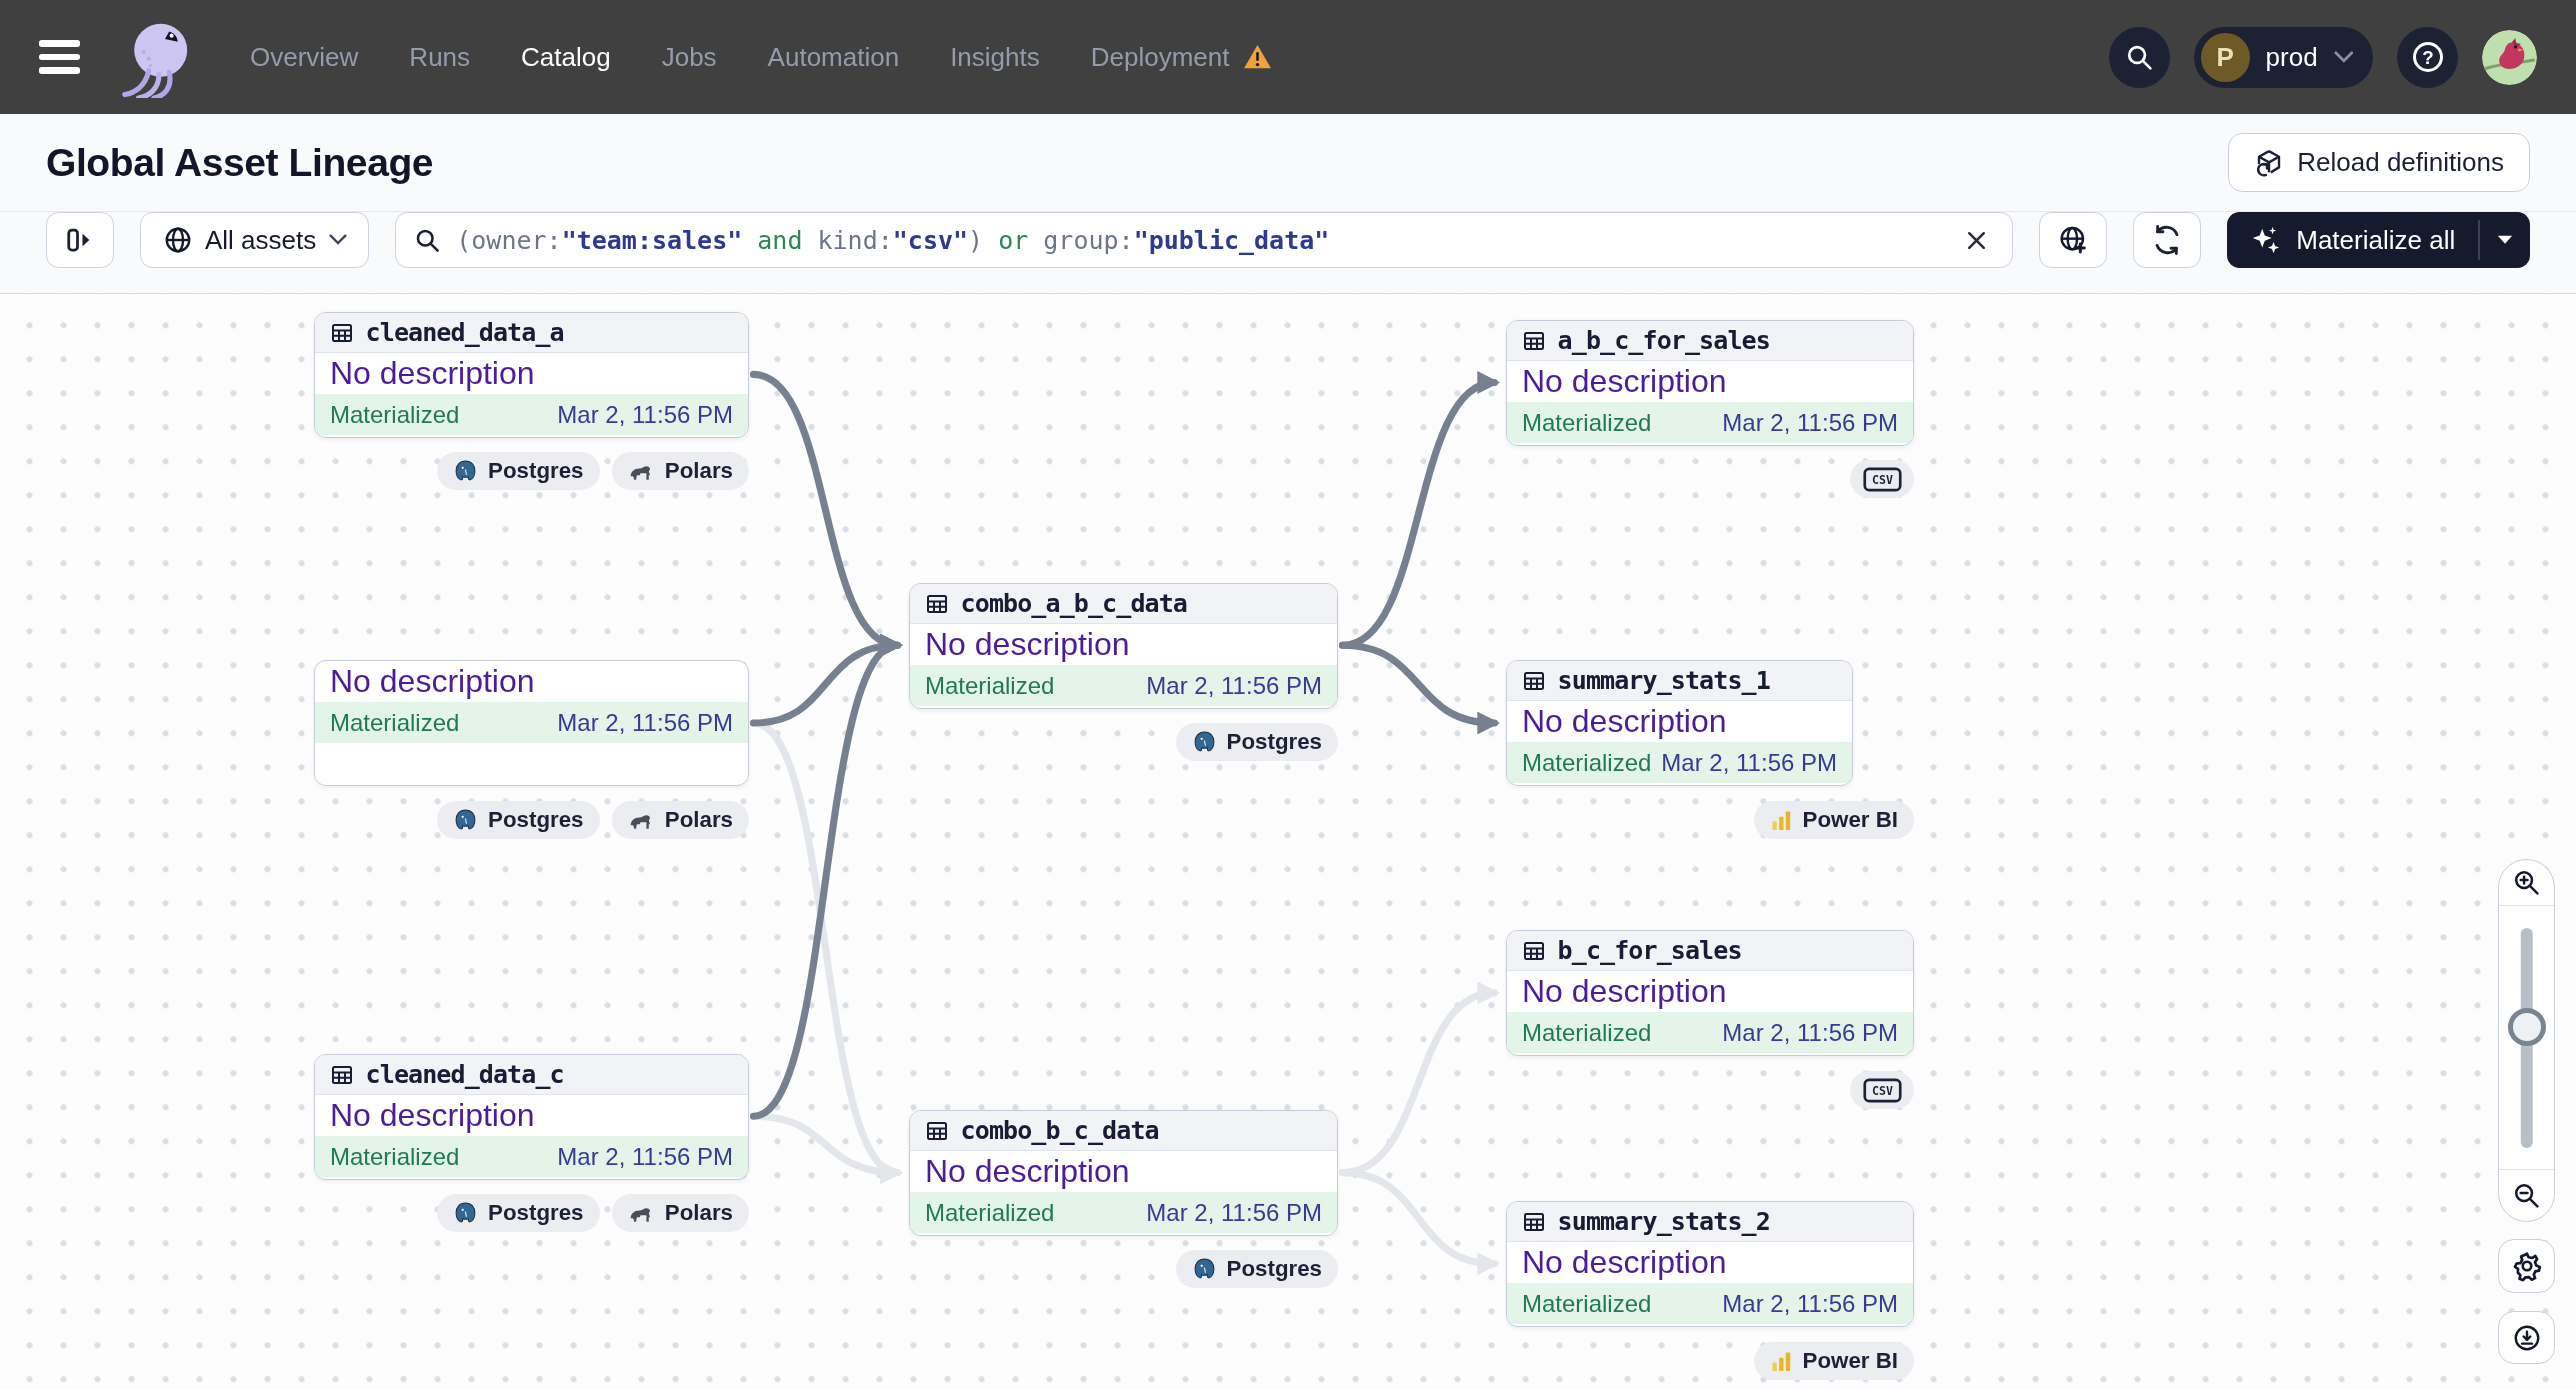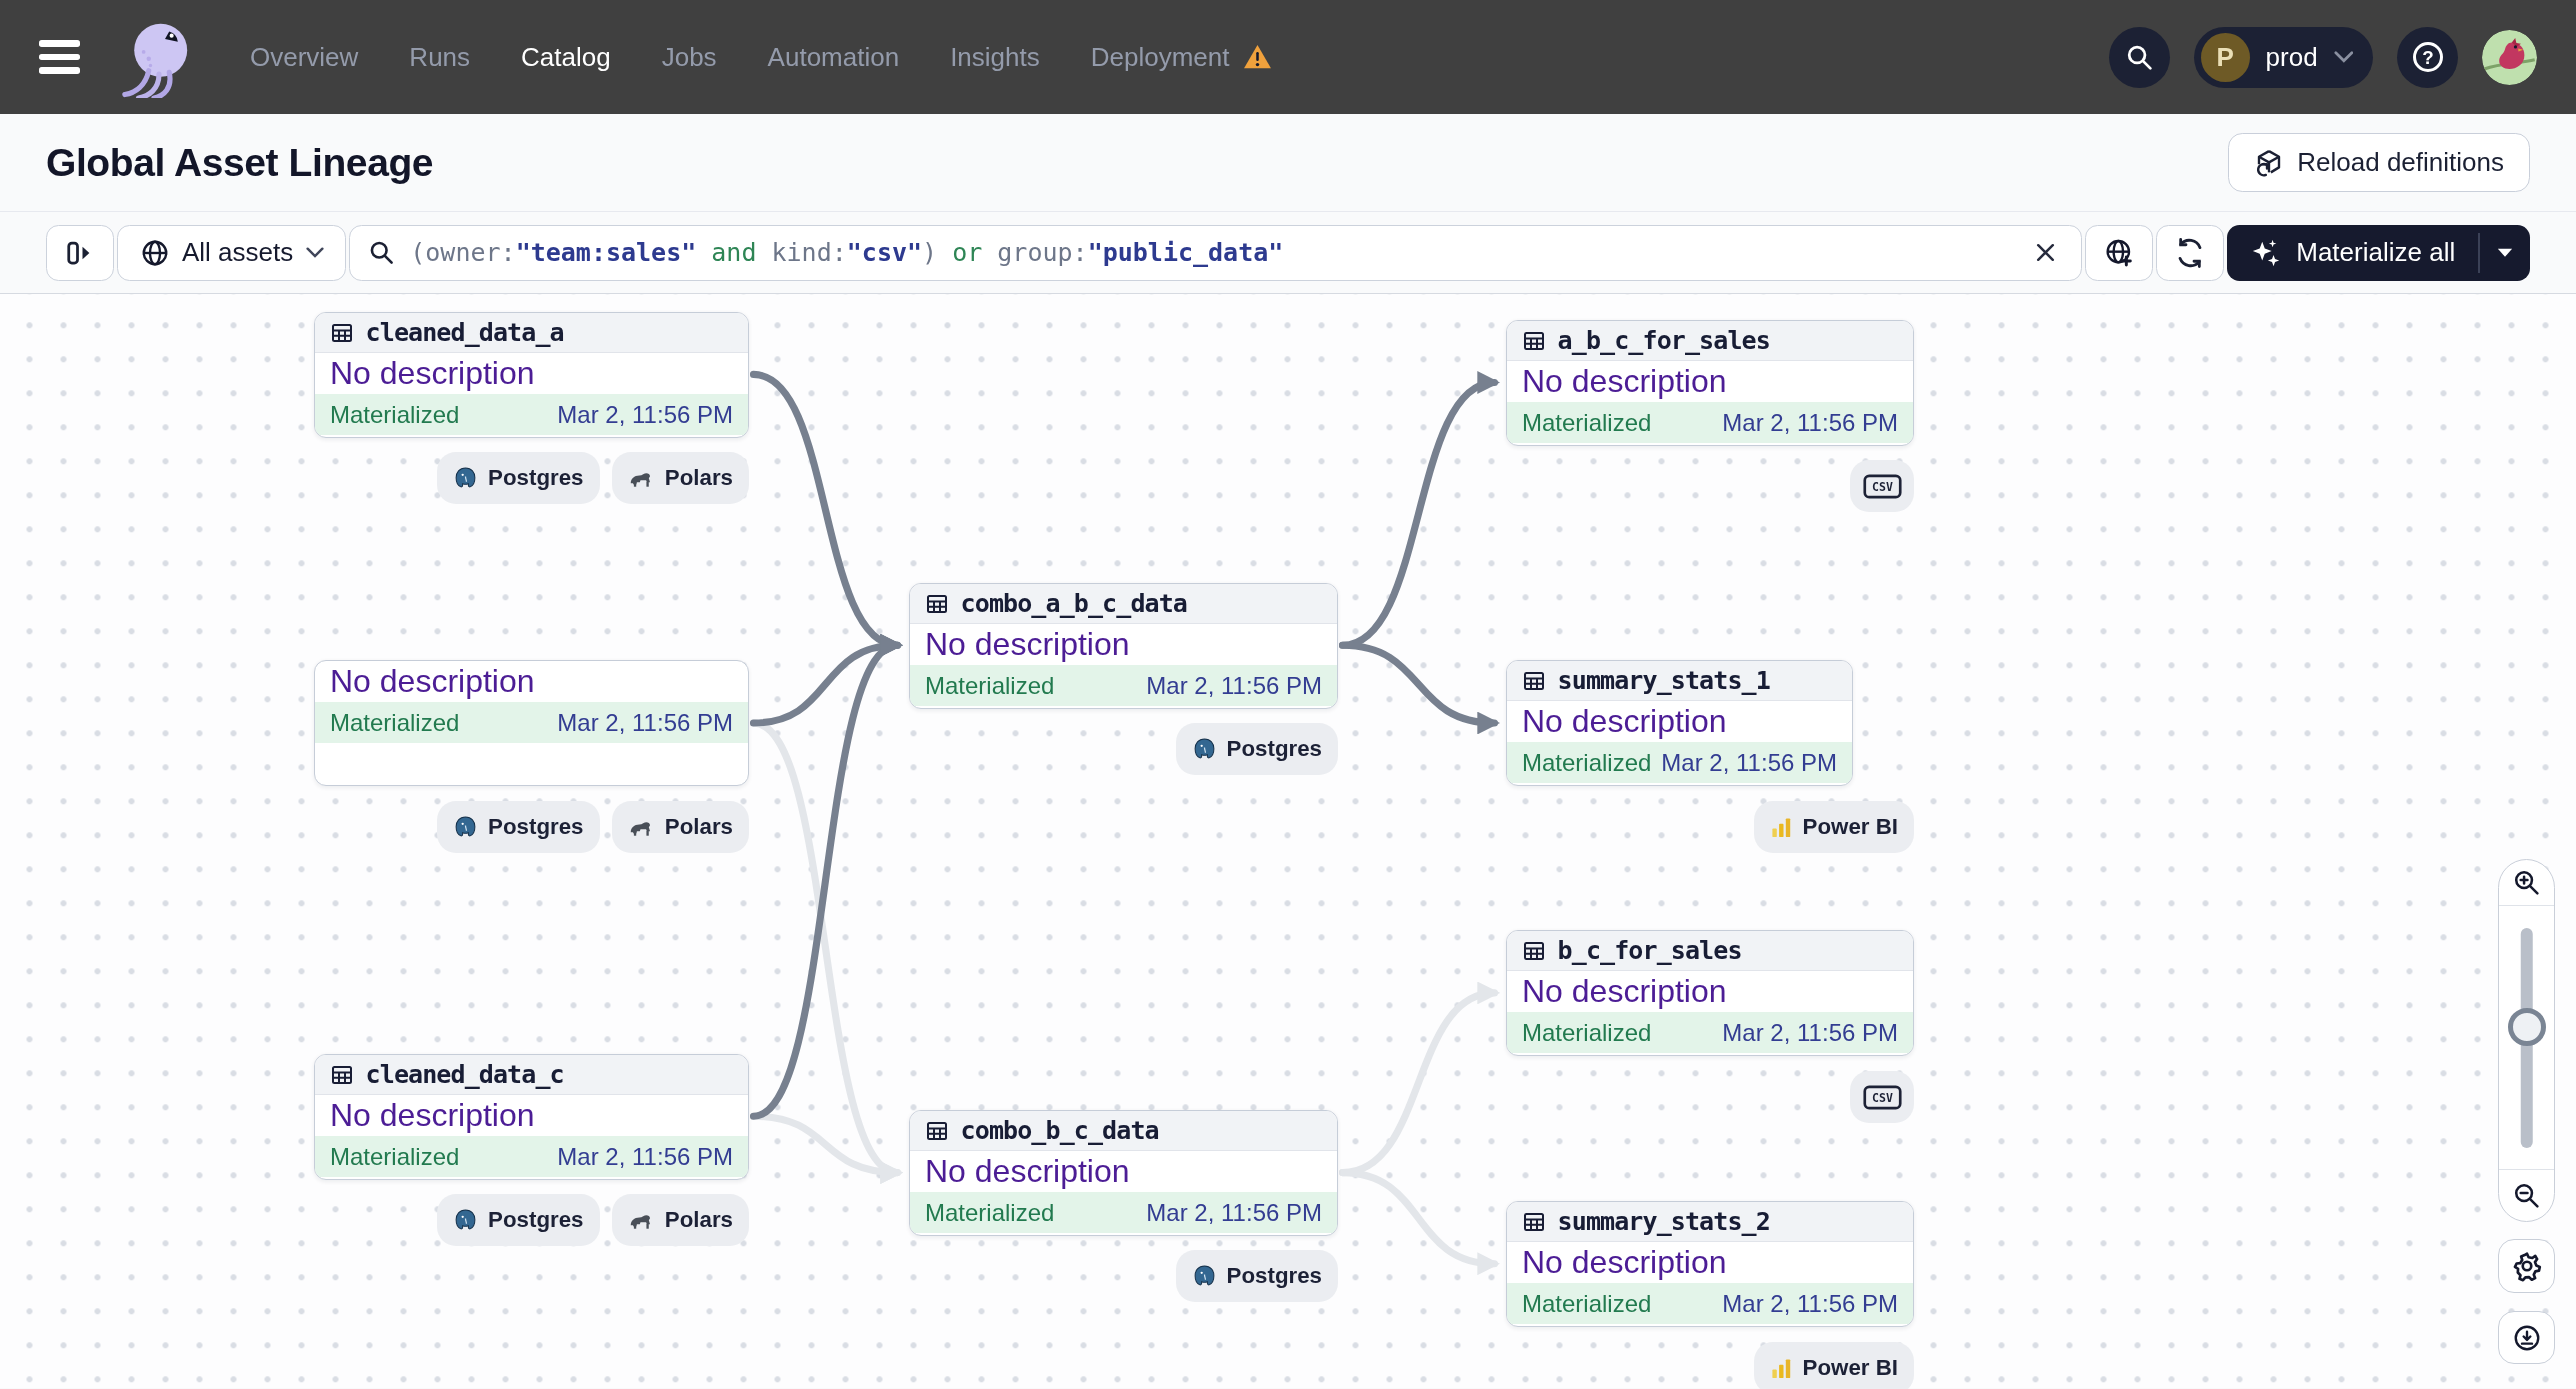--- a/index.html
+++ b/index.html
@@ -28,21 +28,21 @@
 
   
   .titlebar { height:98px; background:#f9fafb; border-bottom:1.8px solid #e7e9ef;
     display:flex; align-items:center; padding:0 46px; }
   .titlebar h1 { font-size:39px; font-weight:bold; color:#131629; letter-spacing:-0.4px; }
   .reload-btn { margin-left:auto; height:59px; background:#fff; border:1.8px solid #c9cfda; border-radius:14.3px;
     display:flex; align-items:center; gap:13.4px; padding:0 25px; font-size:26px; color:#1b2033; cursor:pointer; }
 
   
   .toolbar { height:82px; background:#f9fafb; border-bottom:1.8px solid #d6dae1;
-    display:flex; align-items:center; padding:0 46px; gap:3px; }
+    display:flex; align-items:flex-start; padding:0 46px; gap:26px; }
   .tool-btn { height:56px; min-width:68px; background:#fff; border:1.8px solid #ccd2dc; border-radius:12.5px;
     display:flex; align-items:center; justify-content:center; gap:12.5px; cursor:pointer; font-size:26px; color:#161a2e; }
   .scope-btn { padding:0 21.5px; }
   .searchbox { flex:1; height:56px; background:#fff; border:1.8px solid #ccd2dc; border-radius:12.5px;
     display:flex; align-items:center; gap:15px; padding:0 18px; }
   .query { flex:1; font-family:"DejaVu Sans Mono", monospace; font-size:25px; white-space:pre; overflow:hidden; color:#6d7689; }
   .tok-plain { color:#6d7689; }
   .tok-value { color:#2d3a8f; font-weight:bold; }
   .tok-keyword { color:#2e8555; }
   .clear-btn { background:none; border:none; cursor:pointer; display:flex; padding:5.4px; }
@@ -59,21 +59,21 @@
   .edges { position:absolute; left:0; top:0; z-index:1; }
   .node { position:absolute; z-index:2; height:126px; background:#fff; border:1.8px solid #c6cdd8;
     border-radius:12px; overflow:hidden; box-shadow:0 1.8px 4.5px rgba(18,24,44,0.07); cursor:pointer; }
   .node-header { height:40px; background:#f1f3f6; border-bottom:1.8px solid #e1e4ea;
     display:flex; align-items:center; gap:11.6px; padding:0 15px; }
   .node-name { font-family:"DejaVu Sans Mono", monospace; font-size:25px; font-weight:bold;
     color:#181d35; letter-spacing:-0.9px; }
   .node-body { height:41px; display:flex; align-items:center; padding:0 15px; font-size:32px; color:#4c1d95; }
   .node-footer { height:41px; display:flex; align-items:center; justify-content:space-between; padding:0 15px; font-size:24px; }
   .badges { position:absolute; z-index:2; display:flex; justify-content:flex-end; gap:12.5px; }
-  .badge { height:52px; background:#ebedf1; border-radius:19px; display:flex; align-items:center; gap:9.8px;
+  .badge { height:38px; background:#ebedf1; border-radius:19px; display:flex; align-items:center; gap:9.8px;
     padding:0 16px; font-size:22.3px; font-weight:bold; color:#1c2136; cursor:pointer; }
   .badge.icon-only { padding:0 12.5px; }
 
   
   .zoom-panel { position:absolute; z-index:3; left:2498px; top:565px; width:57px; height:363px;
     background:#fff; border:1.8px solid #c9cfd9; border-radius:29px; display:flex; flex-direction:column; }
   .zp-btn { height:46px; background:none; border:none; cursor:pointer; display:flex; align-items:center; justify-content:center; }
   .zp-top { border-bottom:1.8px solid #dfe3e9; }
   .zp-bottom { border-top:1.8px solid #dfe3e9; height:52px; }
   .zp-slider { flex:1; position:relative; }

